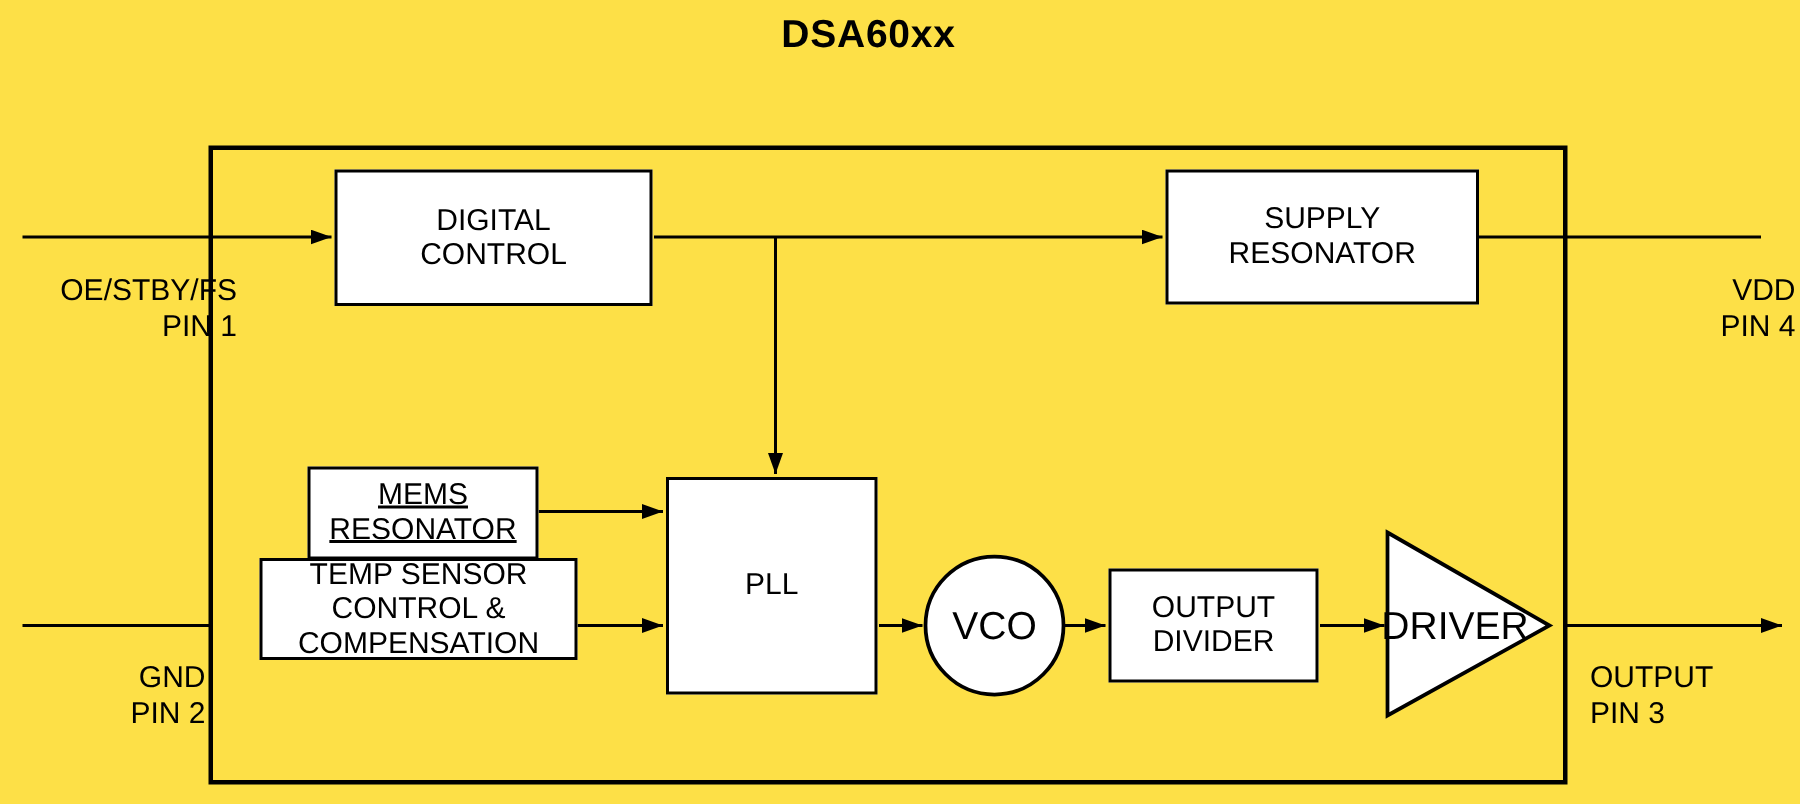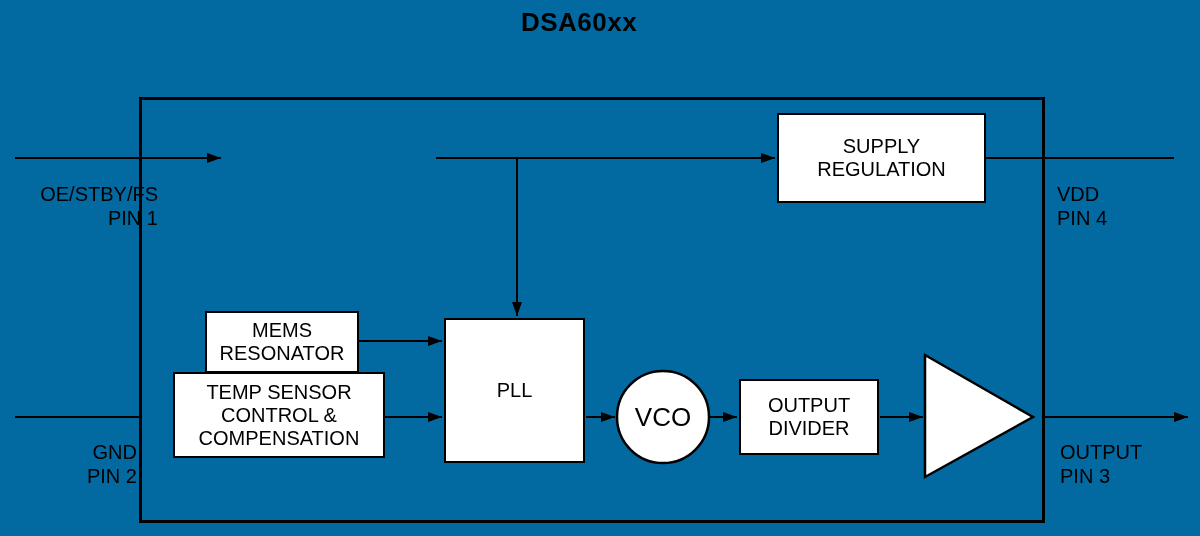--- a/index.html
+++ b/index.html
@@ -4,21 +4,21 @@
 <style>
   html, body {
     margin: 0;
     padding: 0;
     background: #ffffff;
   }
   #canvas {
     position: relative;
     width: 1200px;
     height: 536px;
-    background: #0369a1;
+    background: #fde047;
     font-family: "Liberation Sans", "DejaVu Sans", sans-serif;
     color: #000000;
     overflow: hidden;
   }
   #diagram-title {
     position: absolute;
     left: 139px;
     top: 7px;
     width: 880px;
     text-align: center;
@@ -52,22 +52,22 @@
     display: flex;
     align-items: center;
     justify-content: center;
     text-align: center;
     font-size: 20px;
     line-height: 23px;
     white-space: pre-line;
   }
   #block-digital-control   { left: 223px; top: 113px; width: 212px; height: 91px; }
   #block-supply-regulation { left: 777px; top: 113px; width: 209px; height: 90px; }
-  #block-mems-resonator    { left: 205px; top: 311px; width: 154px; height: 62px; }
-  #block-temp-sensor       { left: 173px; top: 372px; width: 212px; height: 86px; }
+  #block-mems-resonator    { left: 205px; top: 311px; width: 154px; height: 62px; text-decoration: underline; }
+  #block-temp-sensor       { left: 173px; top: 372px; width: 212px; height: 68px; }
   #block-pll               { left: 444px; top: 318px; width: 141px; height: 145px; justify-content: center; }
   #block-output-divider    { left: 739px; top: 379px; width: 140px; height: 76px; }
   .shape-label {
     position: absolute;
     display: flex;
     align-items: center;
     justify-content: center;
     text-align: center;
     font-size: 26px;
     line-height: 23px;
@@ -77,21 +77,21 @@
   #label-vco    { left: 617px; top: 372px; width: 92px;  height: 90px; }
   #label-driver { left: 925px; top: 392px; width: 90px;  height: 50px; }
   .pin-label {
     position: absolute;
     font-size: 20px;
     line-height: 24px;
     white-space: pre-line;
   }
   #pin1-label { left: 0px;    top: 182px; width: 125px;  text-align: right; margin-left: 33px; }
   #pin2-label { left: 0px;    top: 440px; width: 125px;  text-align: right; padding-left: 12px; }
-  #pin4-label { left: 1057px; top: 182px; width: 140px;  text-align: left; }
+  #pin4-label { left: 1057px; top: 182px; width: 140px;  text-align: right; }
   #pin3-label { left: 1060px; top: 440px; width: 140px;  text-align: left; }
 </style>
 </head>
 <body>
 
 <div id="canvas">
 
   <div id="diagram-title">DSA60xx</div>
 
   <svg class="wire-layer" width="1200" height="536" viewBox="0 0 1200 536" xmlns="http://www.w3.org/2000/svg">
@@ -123,42 +123,47 @@
 
     <line x1="1044" y1="417" x2="1188" y2="417" stroke="#000000" stroke-width="2" marker-end="url(#arrow)"></line>
 
     <circle cx="663" cy="417" r="46" fill="#ffffff" stroke="#000000" stroke-width="2.5"></circle>
 
     <polygon points="925,355 1033,417 925,477" fill="#ffffff" stroke="#000000" stroke-width="2.5"></polygon>
   </svg>
 
   <div class="outer-box"></div>
 
+  <div class="block" id="block-digital-control">
+    <span>DIGITAL
+CONTROL</span>
+  </div>
   <div class="block" id="block-supply-regulation">
     <span>SUPPLY
-REGULATION</span>
+RESONATOR</span>
   </div>
   <div class="block" id="block-mems-resonator">
     <span>MEMS
 RESONATOR</span>
   </div>
   <div class="block" id="block-temp-sensor">
     <span>TEMP SENSOR
 CONTROL &amp;
 COMPENSATION</span>
   </div>
   <div class="block" id="block-pll">
     <span>PLL</span>
   </div>
   <div class="block" id="block-output-divider">
     <span>OUTPUT
 DIVIDER</span>
   </div>
 
   <div class="shape-label" id="label-vco">VCO</div>
+  <div class="shape-label" id="label-driver">DRIVER</div>
 
   <div class="pin-label" id="pin1-label">OE/STBY/FS
 PIN 1</div>
   <div class="pin-label" id="pin2-label">GND
 PIN 2</div>
   <div class="pin-label" id="pin3-label">OUTPUT
 PIN 3</div>
   <div class="pin-label" id="pin4-label">VDD
 PIN 4</div>
 

